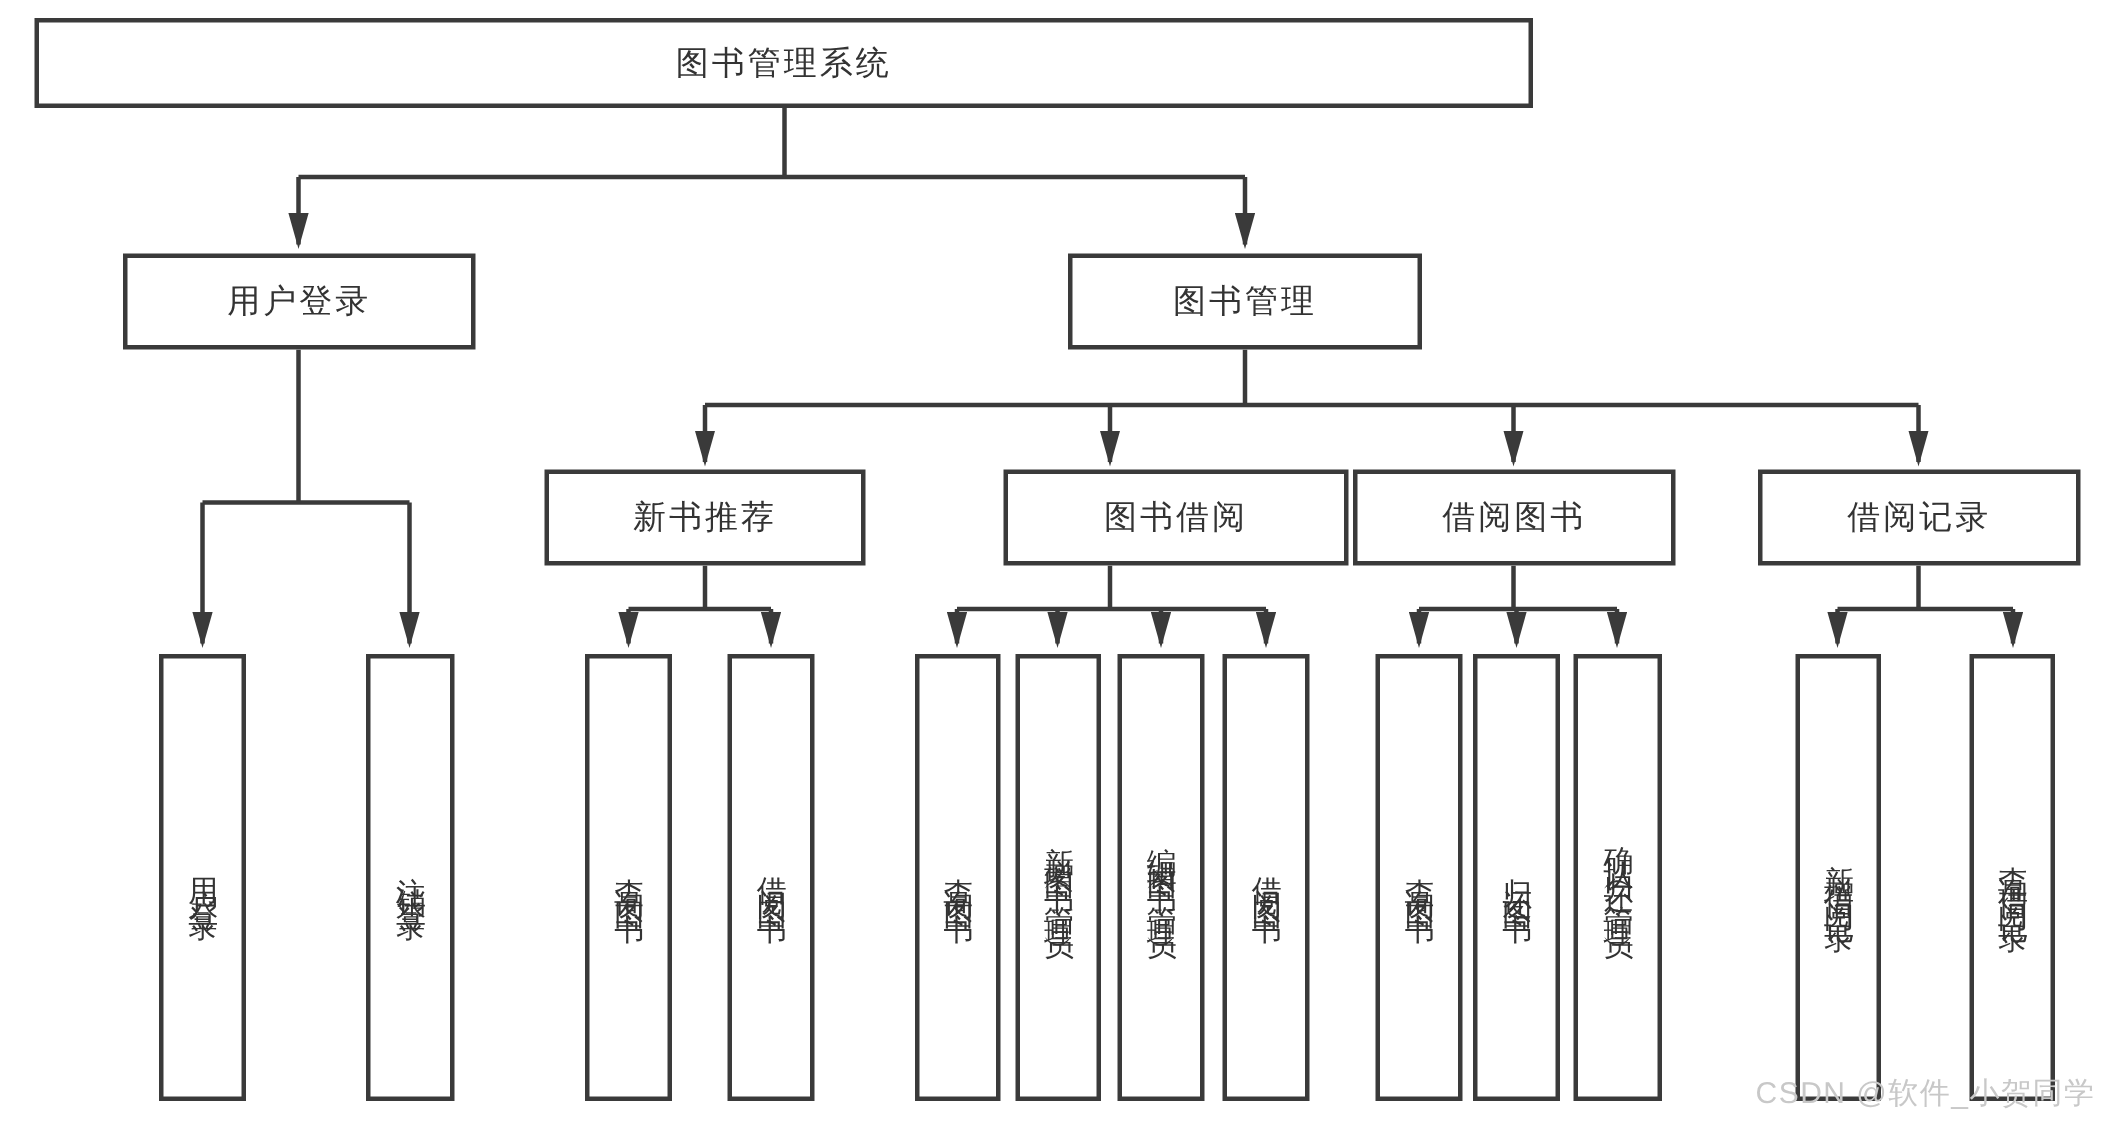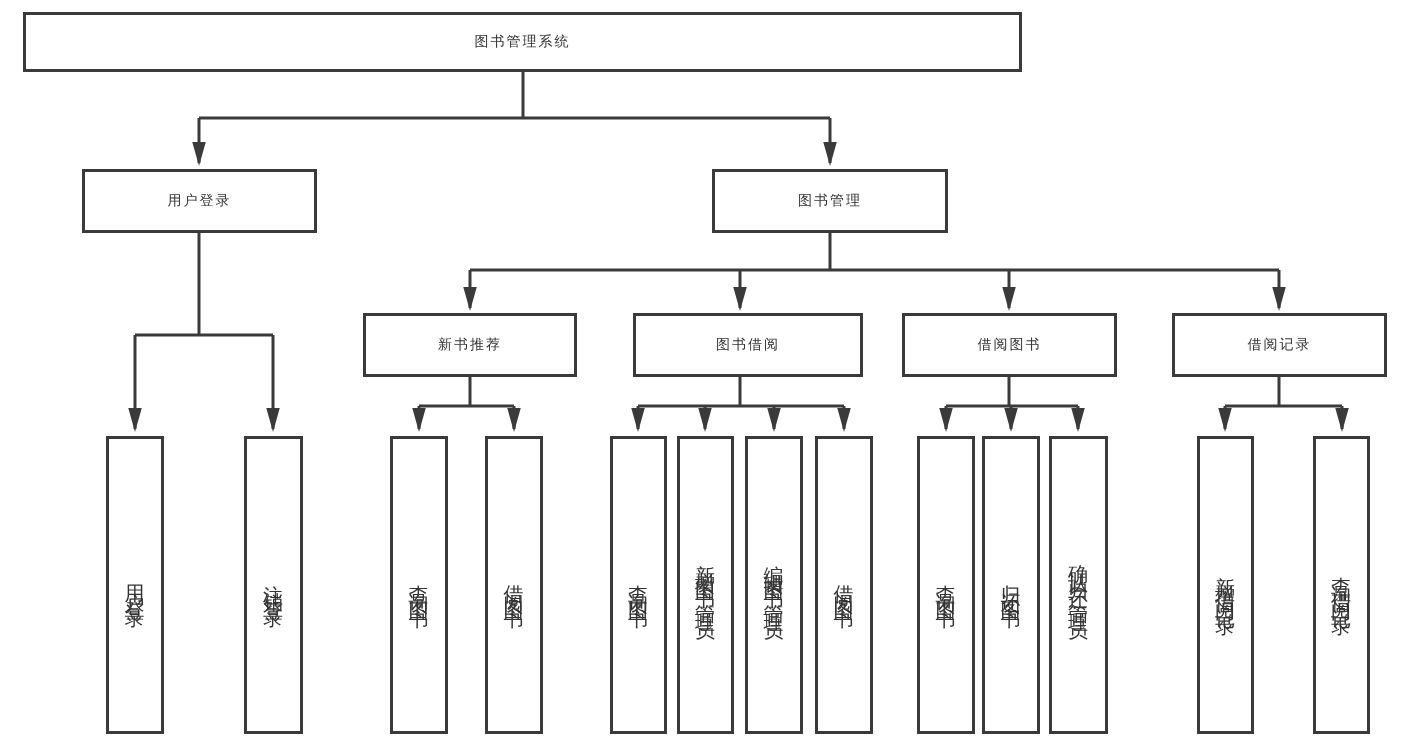--- a/index.html
+++ b/index.html
@@ -40,21 +40,21 @@
     position: absolute;
     background: var(--color-background);
     border: 3px solid var(--color-line);
     display: flex;
     align-items: center;
     justify-content: center;
     color: var(--color-text);
     z-index: 2;
   }
   .h-box span {
-    font-size: 14px;
+    font-size: 22px;
     letter-spacing: 2px;
     white-space: nowrap;
   }
   .v-box span {
     writing-mode: vertical-lr;
     text-orientation: mixed;
     font-size: 20px;
     line-height: 1;
     letter-spacing: 8px;
     max-height: 292px;
@@ -130,21 +130,21 @@
   <div class="box h-box" style="left:82px; top:169px; width:235px; height:64px">
     <span>用户登录</span>
   </div>
   <div class="box h-box" style="left:363px; top:313px; width:214px; height:64px">
     <span>新书推荐</span>
   </div>
 
   <div class="box h-box" style="left:712px; top:169px; width:236px; height:64px">
     <span>图书管理</span>
   </div>
-  <div class="box h-box" style="left:633px; top:313px; width:230px; height:64px">
+  <div class="box h-box" style="left:669px; top:313px; width:230px; height:64px">
     <span>图书借阅</span>
   </div>
   <div class="box h-box" style="left:902px; top:313px; width:215px; height:64px">
     <span>借阅图书</span>
   </div>
   <div class="box h-box" style="left:1172px; top:313px; width:215px; height:64px">
     <span>借阅记录</span>
   </div>
 
   <div class="box v-box" style="left:106px; top:436px; width:58px; height:298px">
@@ -184,14 +184,15 @@
     <span>确认归还（管理员）</span>
   </div>
 
   <div class="box v-box" style="left:1197px; top:436px; width:57px; height:298px">
     <span>新增借阅记录</span>
   </div>
   <div class="box v-box" style="left:1313px; top:436px; width:57px; height:298px">
     <span>查询借阅记录</span>
   </div>
 
+  <div class="watermark">CSDN @软件_小贺同学</div>
 
 </div>
 
 </body></html>

